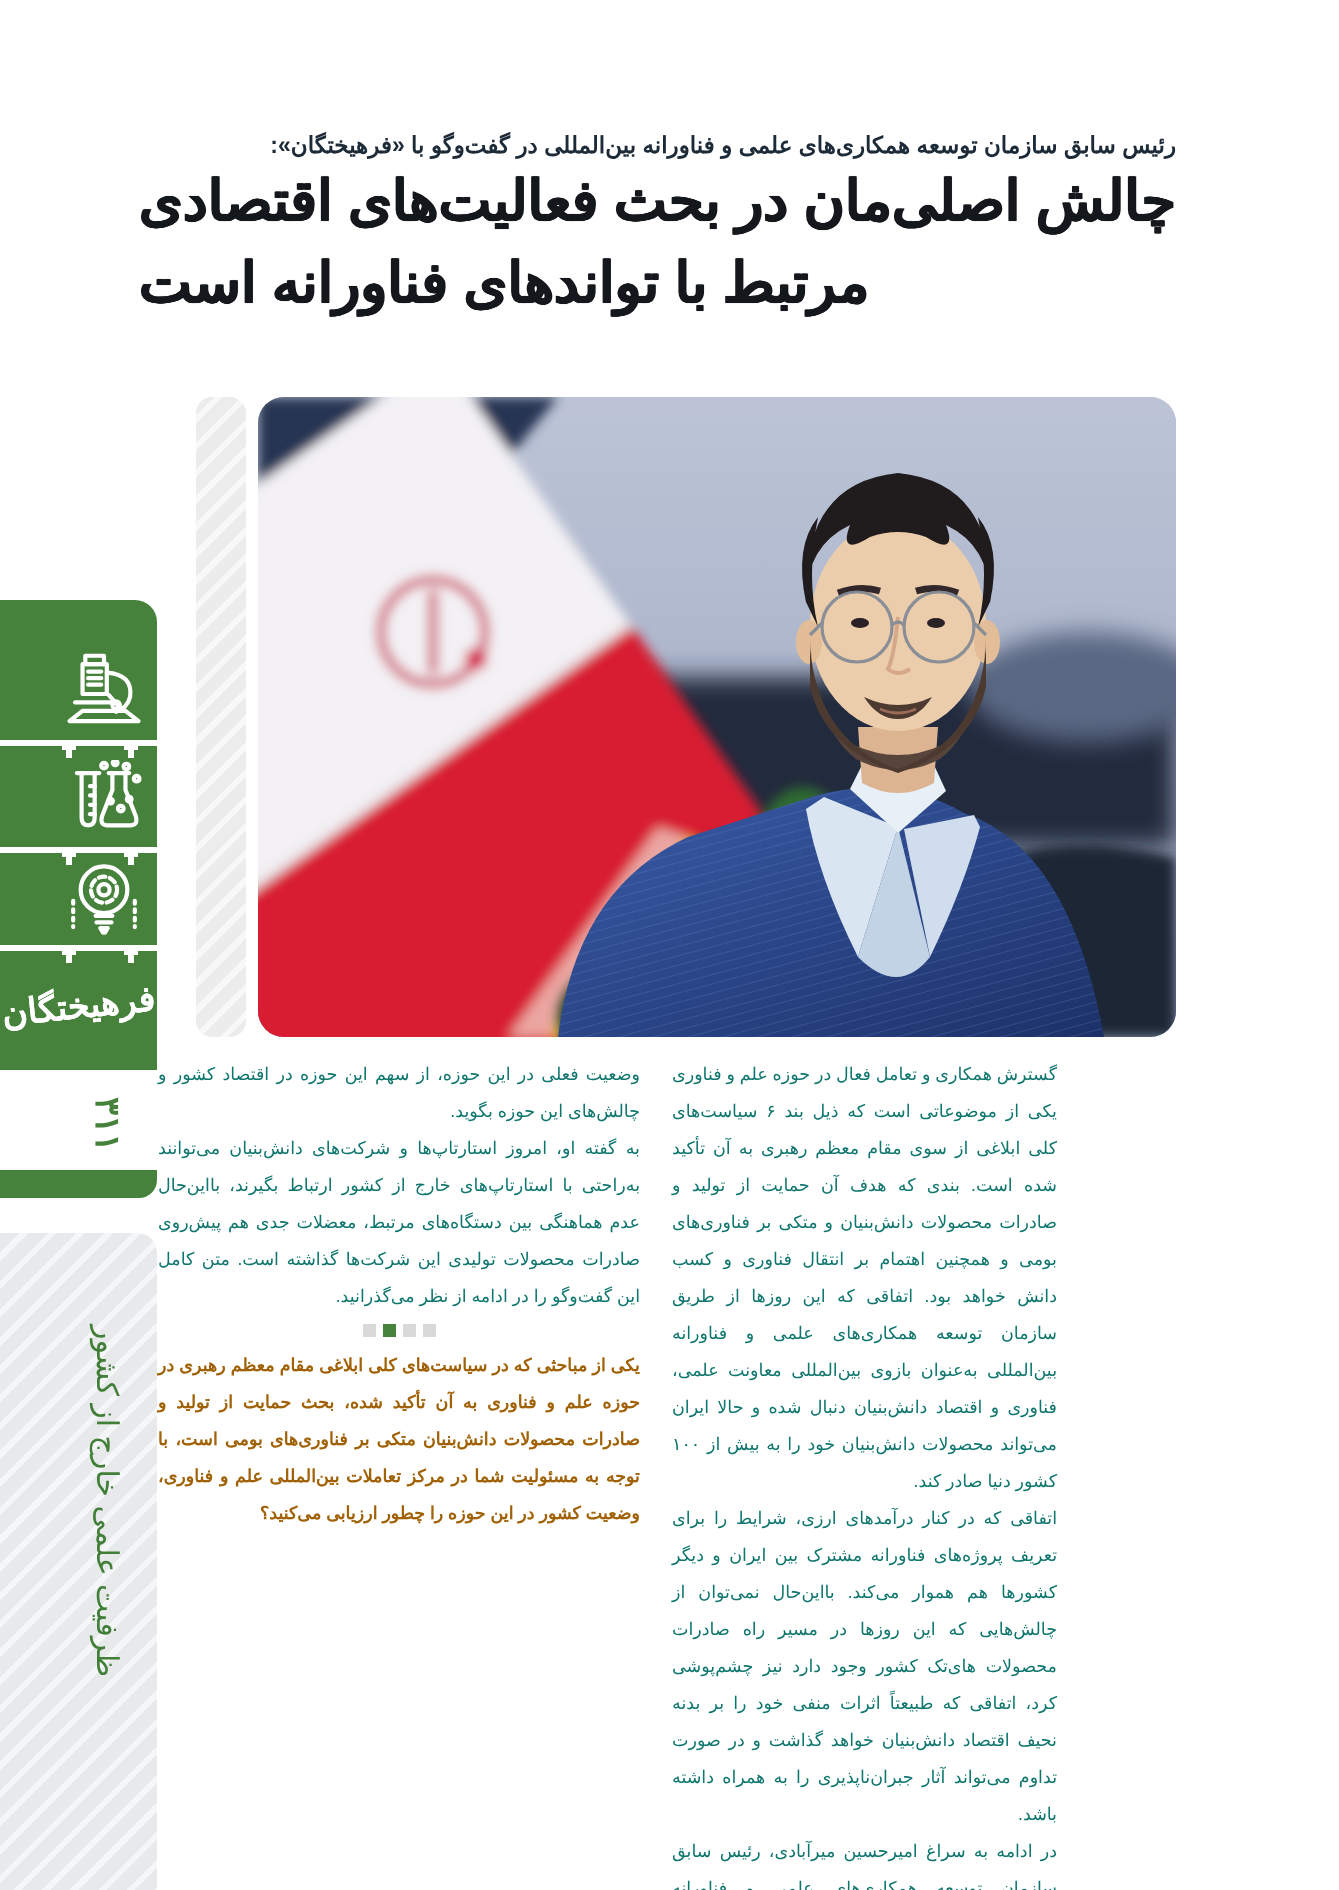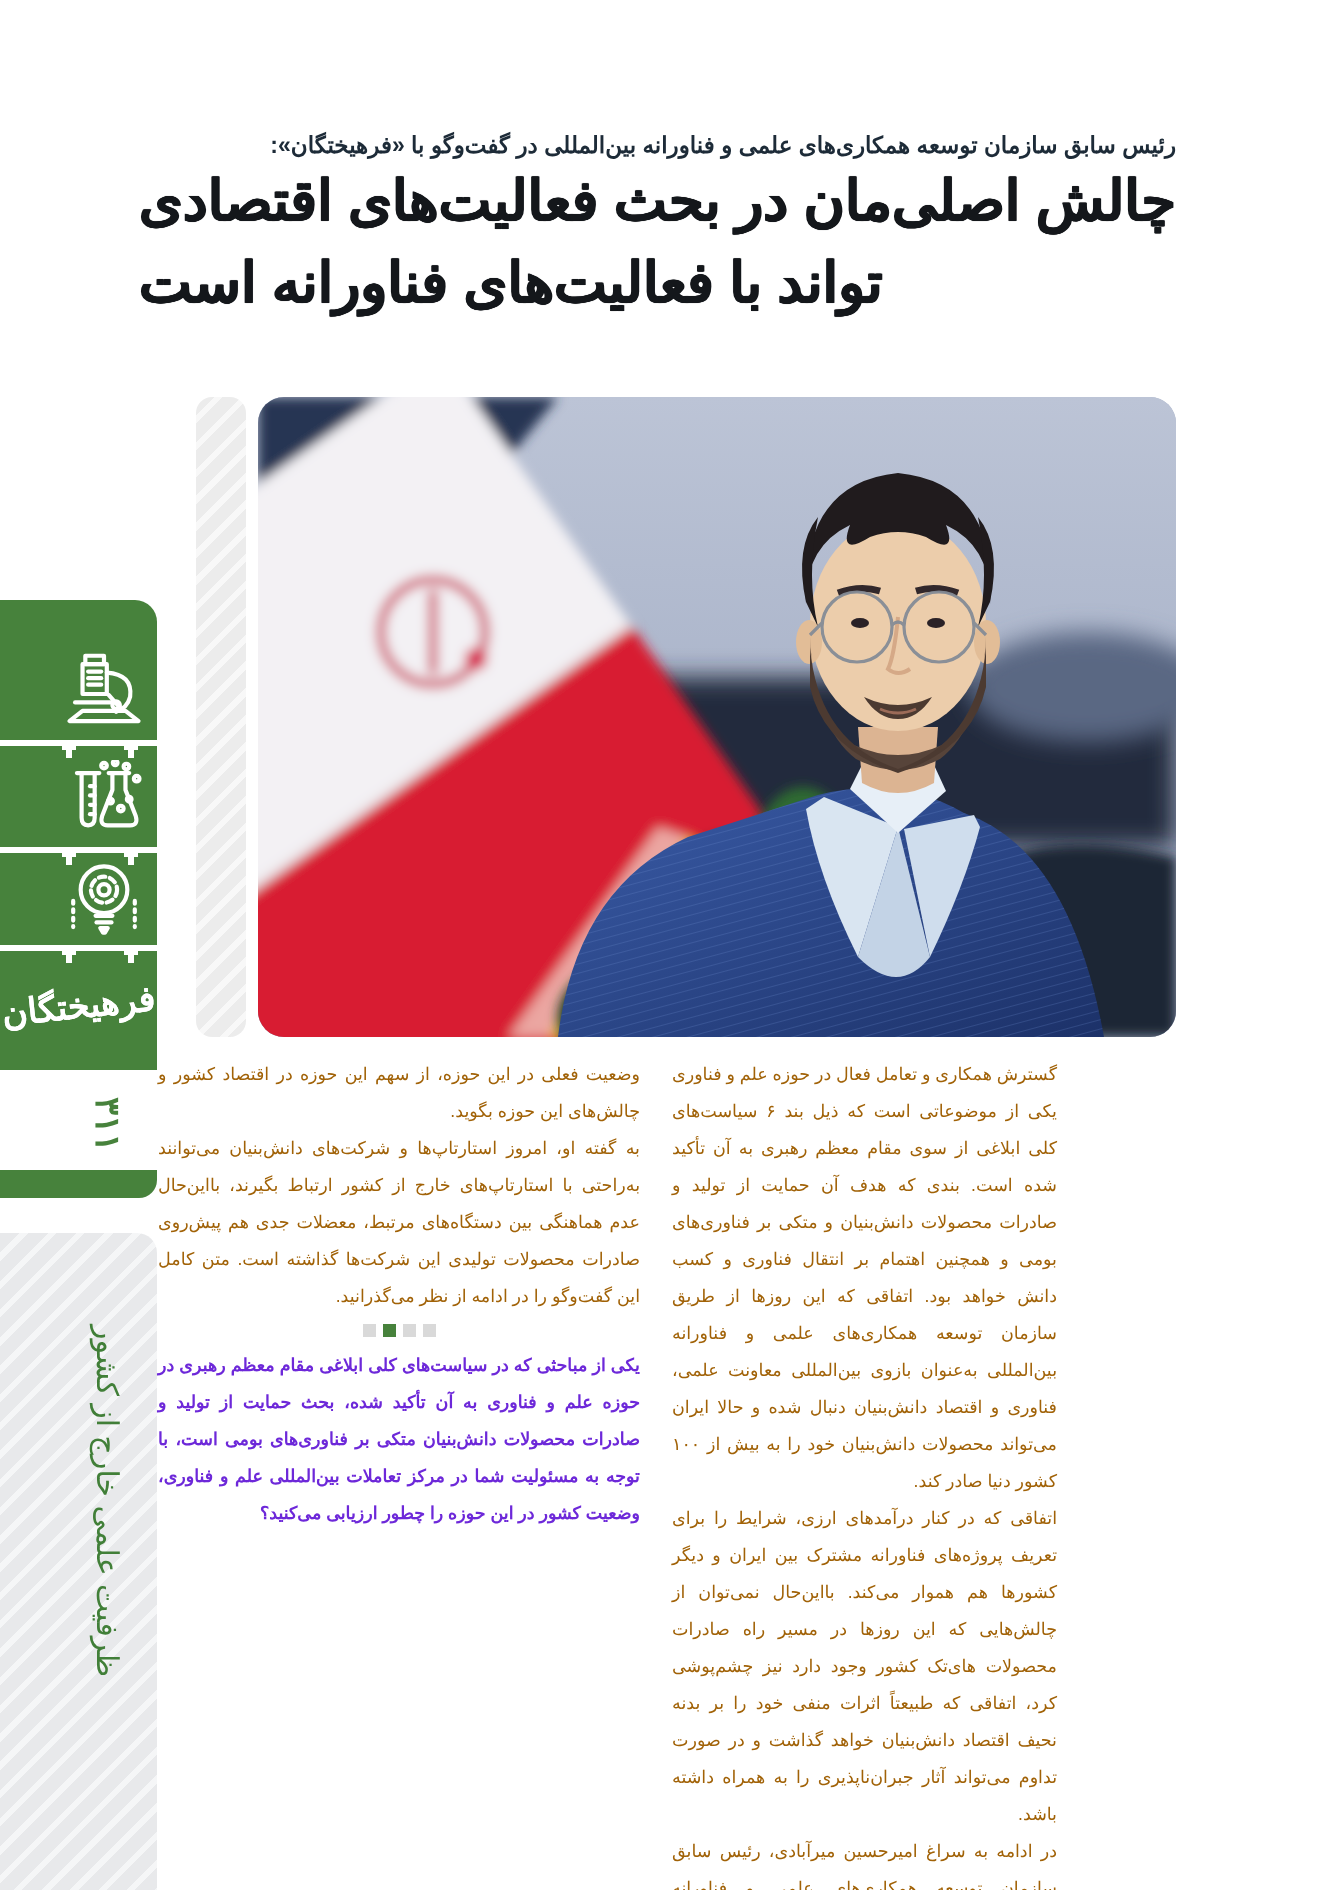--- a/index.html
+++ b/index.html
@@ -59,37 +59,37 @@
     position:absolute;left:90px;top:1247px;height:430px;
     writing-mode:vertical-rl;direction:rtl;
     color:#417f38;font-size:30px;letter-spacing:1px;white-space:nowrap;
   }
   
   .col{position:absolute;top:1056px;direction:rtl;}
   .col-right{left:672px;width:385px;}
   .col-left{left:158px;width:482px;}
   .col p{
     margin:0;direction:rtl;text-align:justify;text-align-last:right;
-    font-size:17.5px;line-height:37px;color:#a16207;
-  }
-  .col p.question{color:#6d28d9;font-weight:bold;}
+    font-size:17.5px;line-height:37px;color:#0f766e;
+  }
+  .col p.question{color:#a16207;font-weight:bold;}
   .separator{display:flex;justify-content:center;gap:7px;margin:9px 0 10px;}
   .separator span{width:13px;height:13px;display:block;}
   .sq-gray{background:#d9d9d9;}
   .sq-green{background:#47823c;}
 </style>
 </head>
 <body>
 
 <div class="page">
 
   <div class="kicker">رئیس سابق سازمان توسعه همکاری‌های علمی و فناورانه بین‌المللی در گفت‌وگو با «فرهیختگان»:</div>
   <div class="headline">
     <div>چالش اصلی‌مان در بحث فعالیت‌های اقتصادی</div>
-    <div>تواند با فعالیت‌های فناورانه است</div>
+    <div>مرتبط با تواند‌های فناورانه است</div>
   </div>
 
   <div class="deco-strip"></div>
 
   <div class="photo">
     <svg viewBox="0 0 918 640" preserveAspectRatio="none">
       <defs>
         <linearGradient id="bg" x1="0" y1="0" x2="0" y2="1">
           <stop offset="0" stop-color="#bcc4d6"></stop>
             <stop offset=".55" stop-color="#a9b3c9"></stop>

